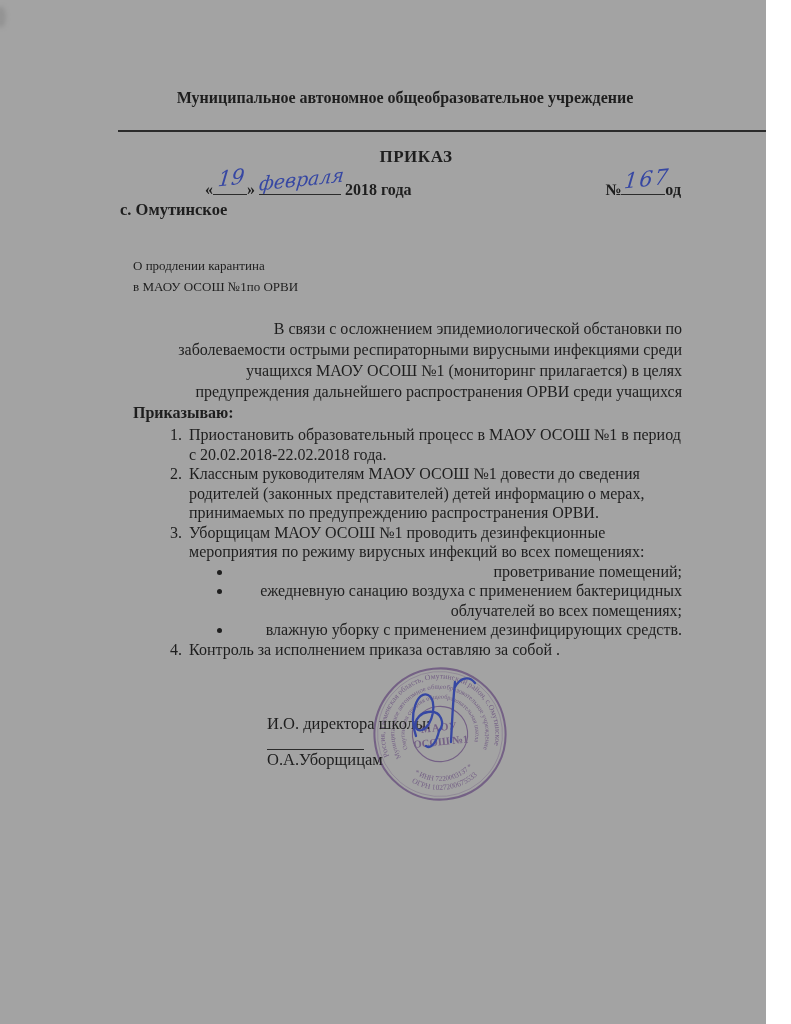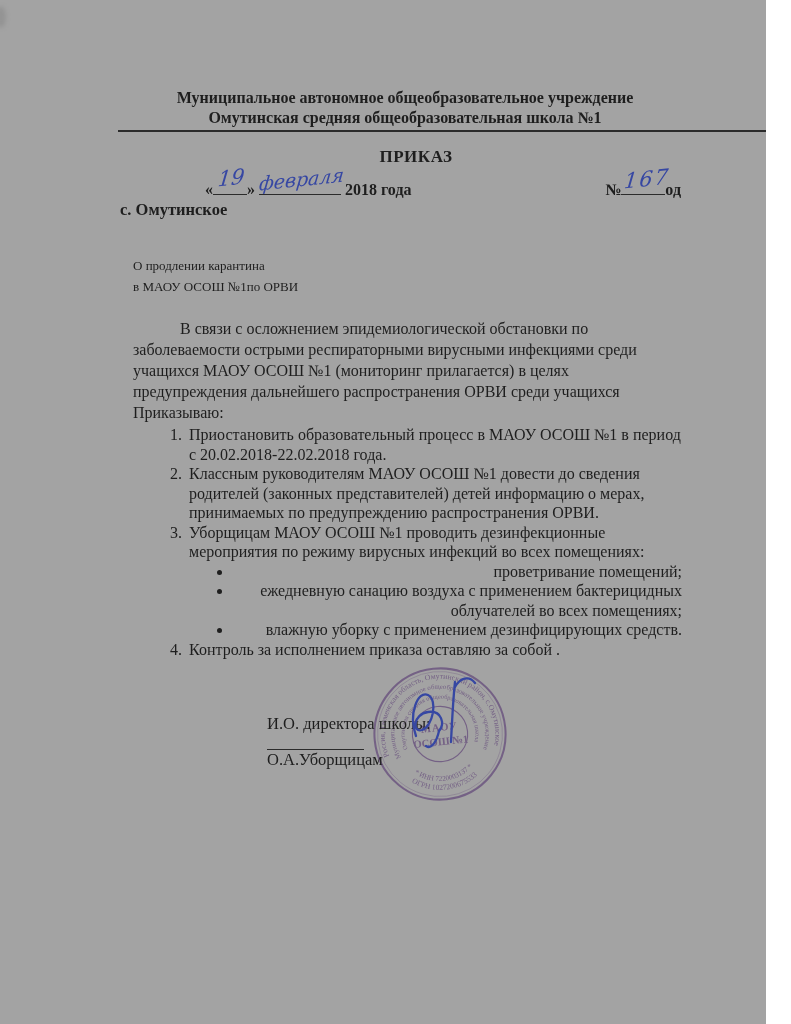--- a/index.html
+++ b/index.html
@@ -47,22 +47,22 @@
     text-align:left; font-weight:bold; font-size:16.5px;
   }
   .subject-block {
     position:absolute; top:255px; left:133px;
     font-size:13px; line-height:21px;
   }
   .body-block {
     position:absolute; top:318px; left:133px; width:549px;
     font-size:16px; line-height:21px;
   }
-  .intro-paragraph { text-indent:47px; margin:0; }
-  .order-keyword { margin:0; }
+  .intro-paragraph { text-indent:47px; margin:0;text-align:right; }
+  .order-keyword { margin:0;font-weight:bold; }
   ol.order-list {
     margin:2px 0 0 0; padding-left:53px; line-height:19.5px;
   }
   ol.order-list > li { padding-left:3px; margin:0; }
   ul.bullet-list {
     margin:0; padding-left:44px; list-style:disc; line-height:19.5px;text-align:right;
   }
   ul.bullet-list > li { padding-left:2px; }
   .signature-row {
     position:absolute; top:714px; left:265px; z-index:3;
@@ -81,21 +81,20 @@
 </style>
 </head>
 <body>
 
 <div class="page">
 
   <div class="corner-smudge"></div>
 
   <div class="org-header">
     <div>Муниципальное автономное общеобразовательное учреждение</div>
-    <div>Омутинская средняя общеобразовательная школа №1</div>
   </div>
 
   <div class="header-rule"></div>
 
   <div class="doc-title">ПРИКАЗ</div>
 
   <div class="date-row">
     <div class="date-left">
       <span>«</span><span class="blank blank-day"><span class="hand hand-day">19</span></span><span>»</span>
       <span class="blank blank-month"><span class="hand hand-month">февраля</span></span>

